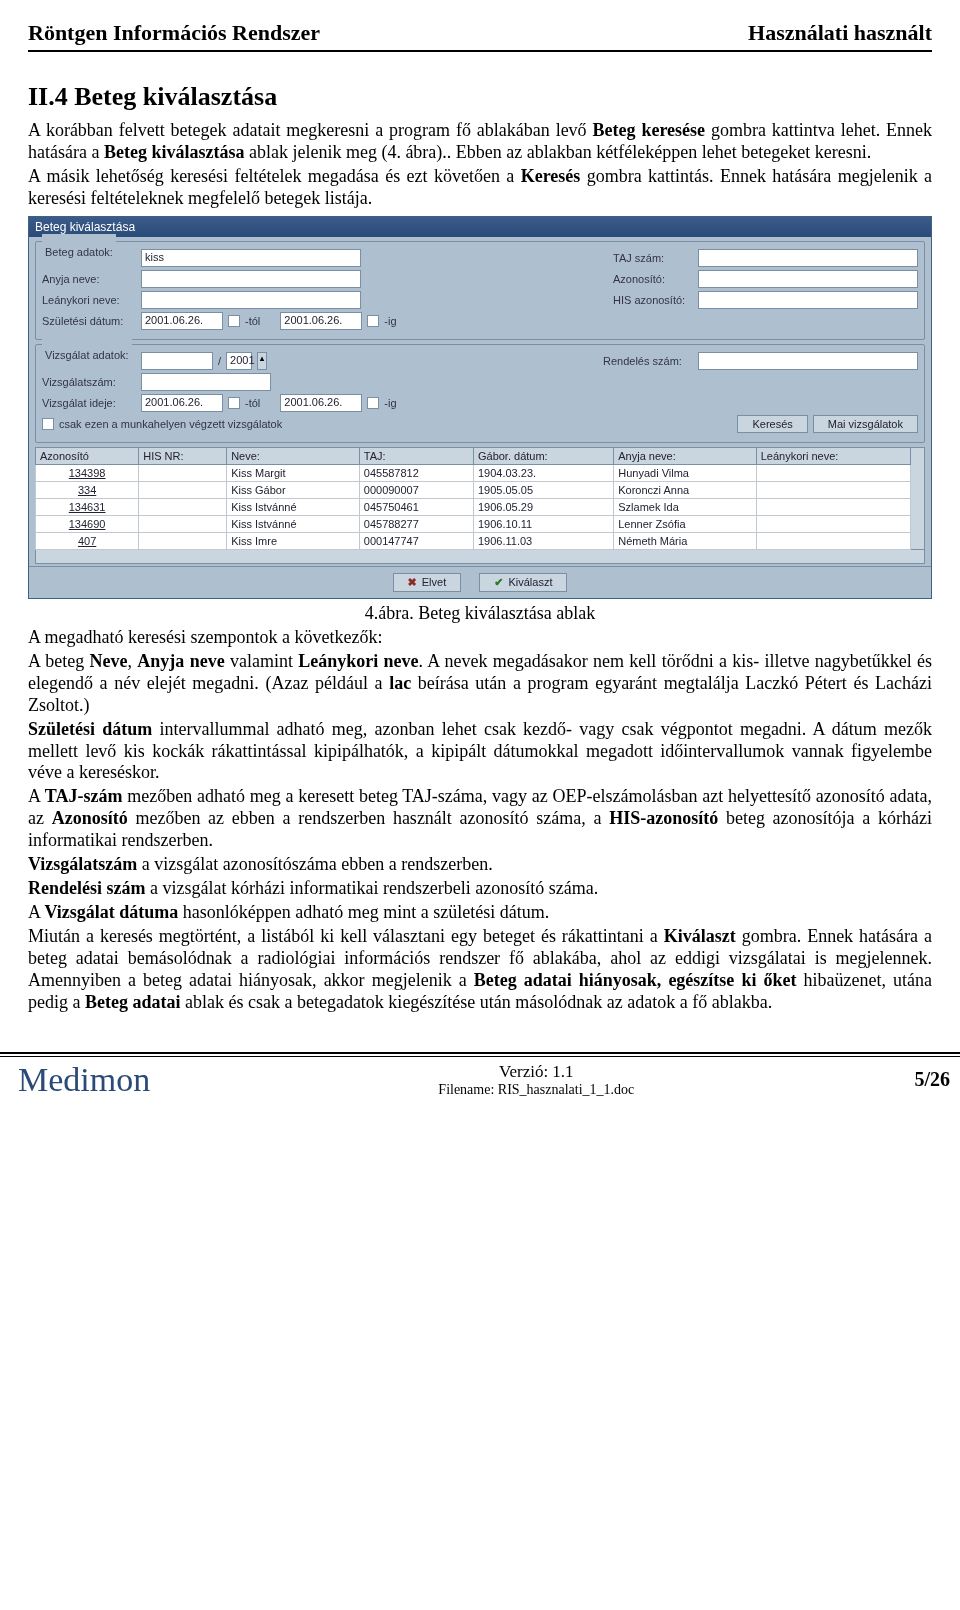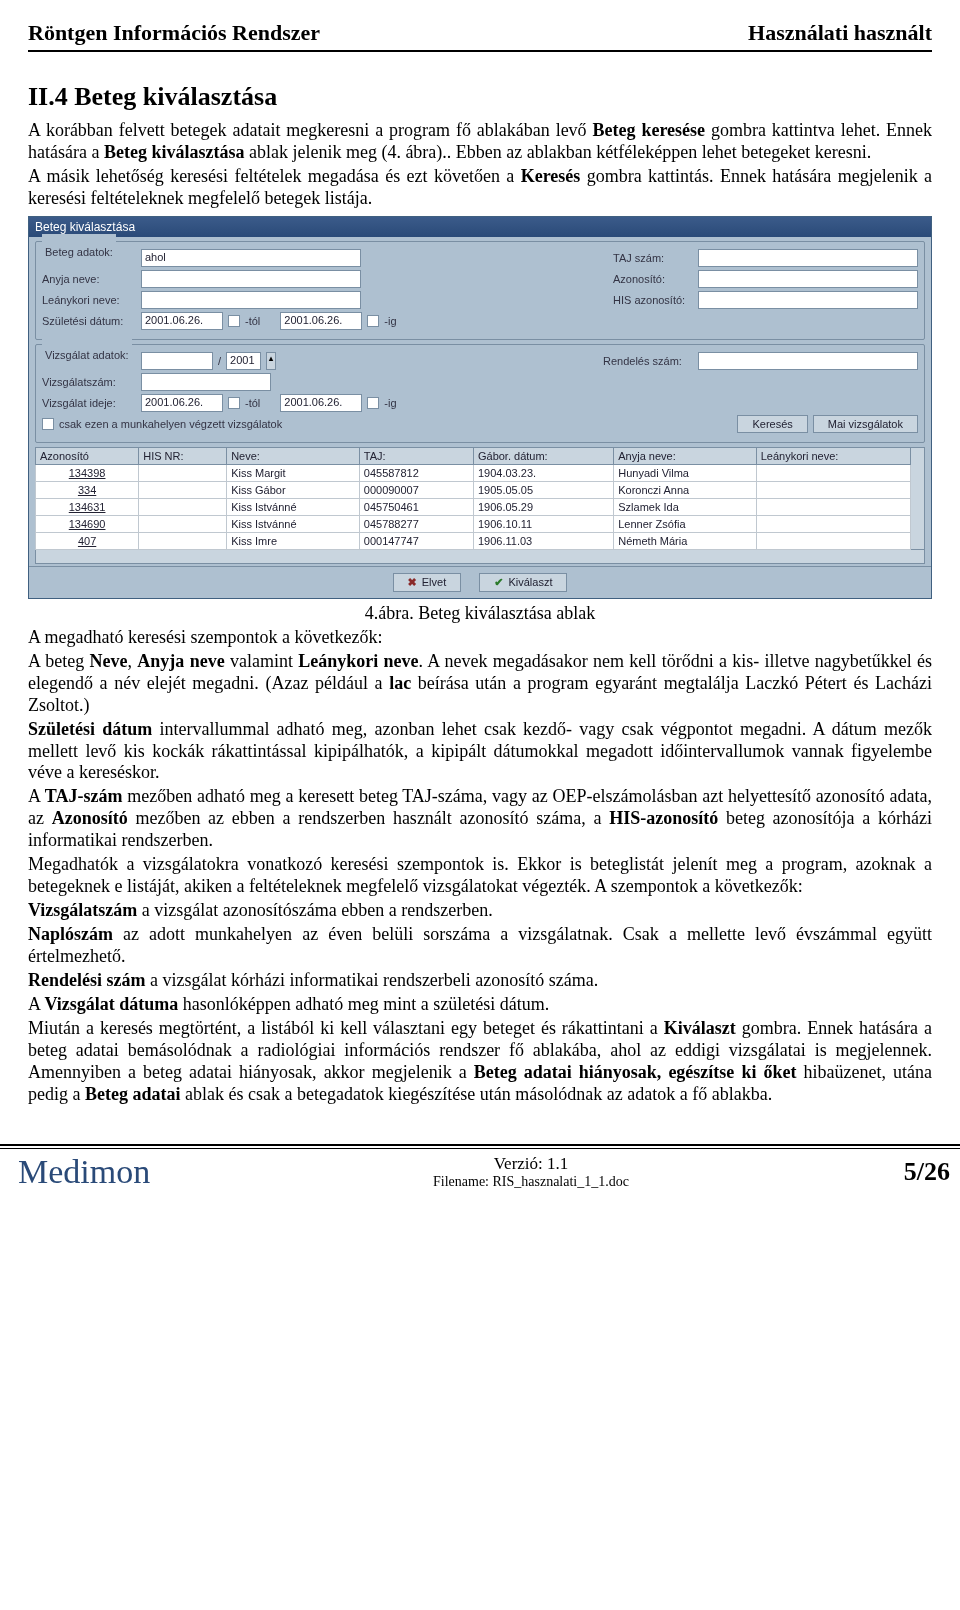--- a/index.html
+++ b/index.html
@@ -128,21 +128,21 @@
     padding: 0 10px 8px 10px;
     gap: 14px;
   }
   .logo {
     font-family: 'Brush Script MT', cursive;
     font-size: 34px;
     color: #2a4a78;
     padding: 0 8px;
   }
   .foot-mid { flex: 1; text-align: center; font-size: 17px; }
-  .foot-right { font-weight: bold; font-size: 26px; }
+  .foot-right { font-weight: bold; font-size: 20px; }
   .foot-sub { text-align: center; font-size: 14px; }
 </style>
 </head>
 <body>
 
 <div class="page">
   <div class="header-row">
     <span>Röntgen Információs Rendszer</span>
     <span>Használati használt</span>
   </div>
@@ -157,21 +157,21 @@
     <span>A másik lehetőség keresési feltételek megadása és ezt követően a </span><span class="bold">Keresés</span><span> gombra kattintás. Ennek hatására megjelenik a keresési feltételeknek megfelelő betegek listája.</span>
   </p>
 
   <div class="win">
     <div class="win-title">Beteg kiválasztása</div>
 
     <div class="group">
       <span class="group-label">Beteg adatok:</span>
       <div class="frow">
         <span class="lbl" style="width:94px">Neve:</span>
-        <span class="txt" style="width:220px">ahol</span>
+        <span class="txt" style="width:220px">kiss</span>
         <span class="spacer"></span>
         <span class="lbl" style="width:80px">TAJ szám:</span>
         <span class="txt" style="width:220px"></span>
       </div>
       <div class="frow">
         <span class="lbl" style="width:94px">Anyja neve:</span>
         <span class="txt" style="width:220px"></span>
         <span class="spacer"></span>
         <span class="lbl" style="width:80px">Azonosító:</span>
         <span class="txt" style="width:220px"></span>
@@ -194,21 +194,21 @@
         <span class="lbl">-ig</span>
       </div>
     </div>
 
     <div class="group">
       <span class="group-label">Vizsgálat adatok:</span>
       <div class="frow">
         <span class="lbl" style="width:94px">Naplószám:</span>
         <span class="txt" style="width:72px"></span>
         <span class="lbl">/</span>
-        <span class="txt" style="width:35px">2001</span>
+        <span class="txt" style="width:26px">2001</span>
         <span style="width:10px;height:18px;border:1px solid #7a8fa3;background:#c9d5df;font-size:9px;text-align:center">▴</span>
         <span class="spacer"></span>
         <span class="lbl" style="width:90px">Rendelés szám:</span>
         <span class="txt" style="width:220px"></span>
       </div>
       <div class="frow">
         <span class="lbl" style="width:94px">Vizsgálatszám:</span>
         <span class="txt" style="width:130px"></span>
       </div>
       <div class="frow">
@@ -312,23 +312,21 @@
   <p>A megadható keresési szempontok a következők:</p>
   <p>
     <span>A beteg </span><span class="bold">Neve</span><span>, </span><span class="bold">Anyja neve</span><span> valamint </span><span class="bold">Leánykori neve</span><span>. A nevek megadásakor nem kell törődni a kis- illetve nagybetűkkel és elegendő a név elejét megadni. (Azaz például a </span><span class="bold">lac</span><span> beírása után a program egyaránt megtalálja Laczkó Pétert és Lacházi Zsoltot.)</span>
   </p>
   <p>
     <span class="bold">Születési dátum</span><span> intervallummal adható meg, azonban lehet csak kezdő- vagy csak végpontot megadni. A dátum mezők mellett levő kis kockák rákattintással kipipálhatók, a kipipált dátumokkal megadott időintervallumok vannak figyelembe véve a kereséskor.</span>
   </p>
   <p>
     <span>A </span><span class="bold">TAJ-szám</span><span> mezőben adható meg a keresett beteg TAJ-száma, vagy az OEP-elszámolásban azt helyettesítő azonosító adata, az </span><span class="bold">Azonosító</span><span> mezőben az ebben a rendszerben használt azonosító száma, a </span><span class="bold">HIS-azonosító</span><span> beteg azonosítója a kórházi informatikai rendszerben.</span>
   </p>
-  <p>Megadhatók a vizsgálatokra vonatkozó keresési szempontok is. Ekkor is beteglistát jelenít meg a program, azoknak a betegeknek e listáját, akiken a feltételeknek megfelelő vizsgálatokat végezték. A szempontok a következők:</p>
   <p><span class="bold">Vizsgálatszám</span><span> a vizsgálat azonosítószáma ebben a rendszerben.</span></p>
-  <p><span class="bold">Naplószám</span><span> az adott munkahelyen az éven belüli sorszáma a vizsgálatnak. Csak a mellette levő évszámmal együtt értelmezhető.</span></p>
   <p><span class="bold">Rendelési szám</span><span> a vizsgálat kórházi informatikai rendszerbeli azonosító száma.</span></p>
   <p><span>A </span><span class="bold">Vizsgálat dátuma</span><span> hasonlóképpen adható meg mint a születési dátum.</span></p>
   <p>
     <span>Miután a keresés megtörtént, a listából ki kell választani egy beteget és rákattintani a </span><span class="bold">Kiválaszt</span><span> gombra. Ennek hatására a beteg adatai bemásolódnak a radiológiai információs rendszer fő ablakába, ahol az eddigi vizsgálatai is megjelennek. Amennyiben a beteg adatai hiányosak, akkor megjelenik a </span><span class="bold">Beteg adatai hiányosak, egészítse ki őket</span><span> hibaüzenet, utána pedig a </span><span class="bold">Beteg adatai</span><span> ablak és csak a betegadatok kiegészítése után másolódnak az adatok a fő ablakba.</span>
   </p>
 </div>
 
 <hr class="page-footer-line">
 <hr class="page-footer-line2">
 <div class="page-footer">

